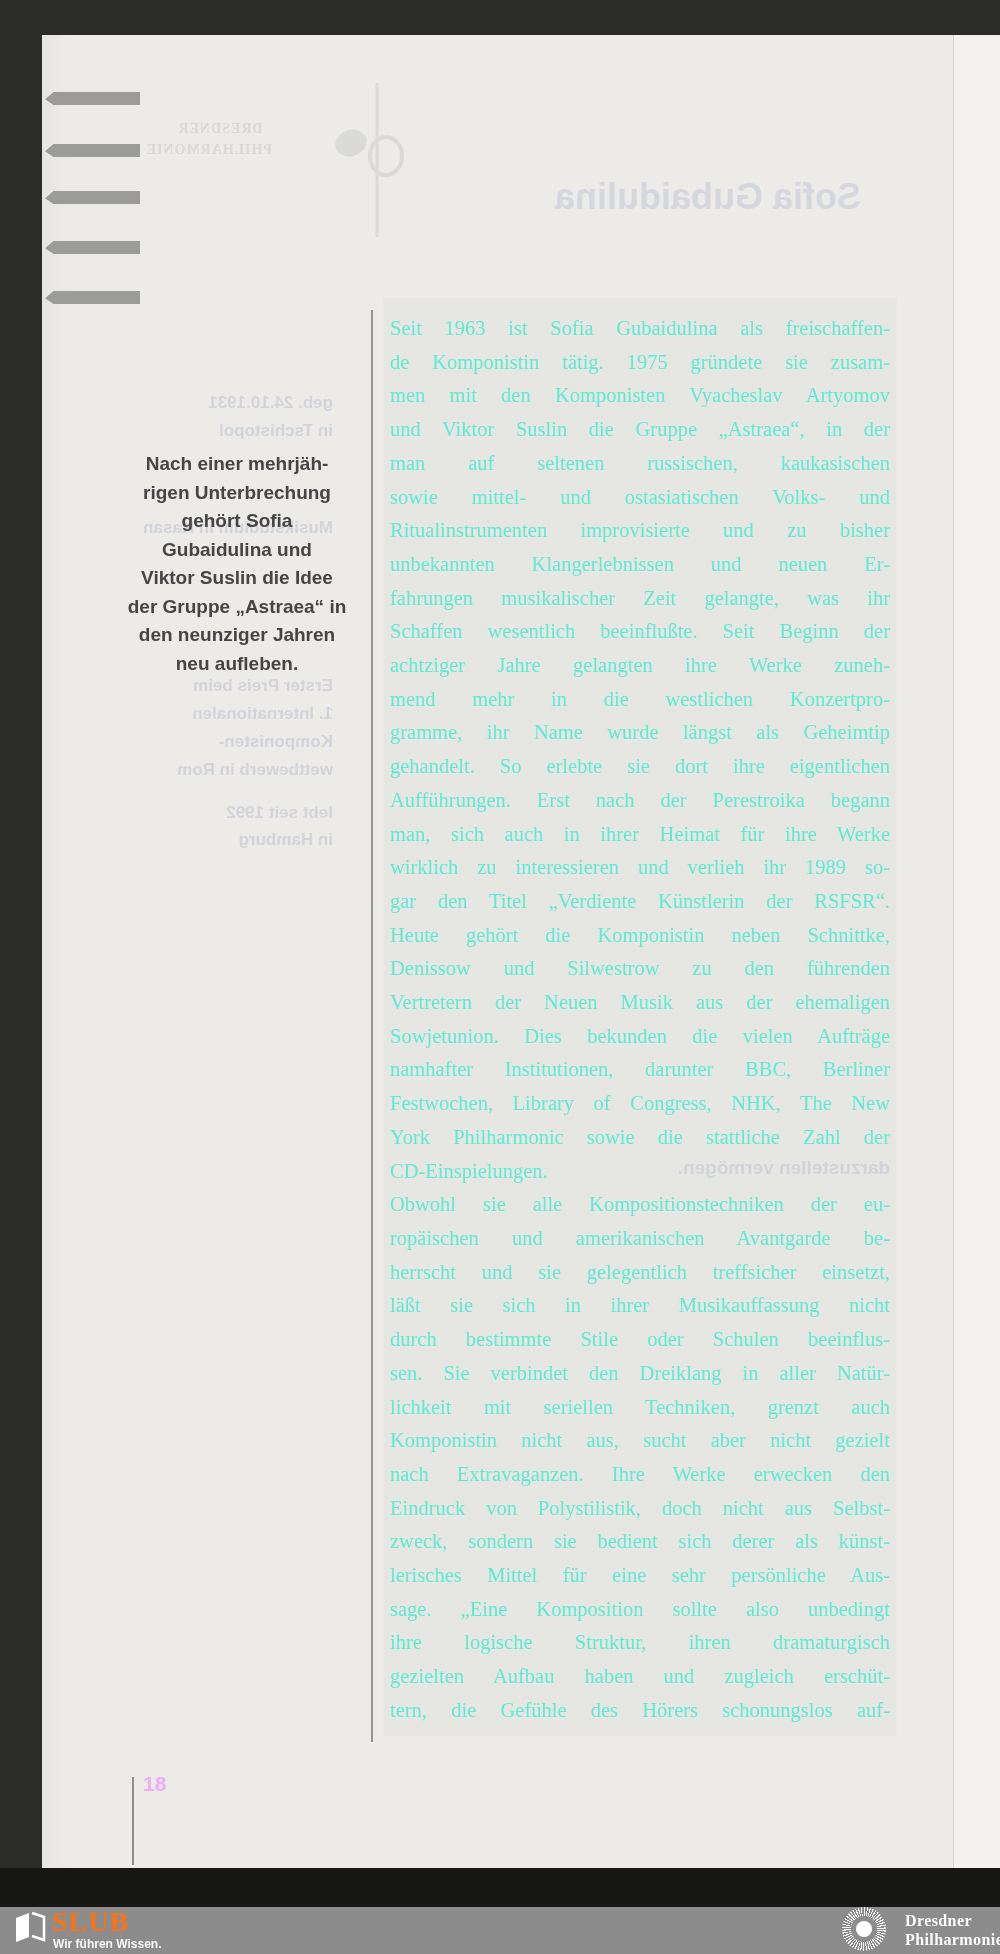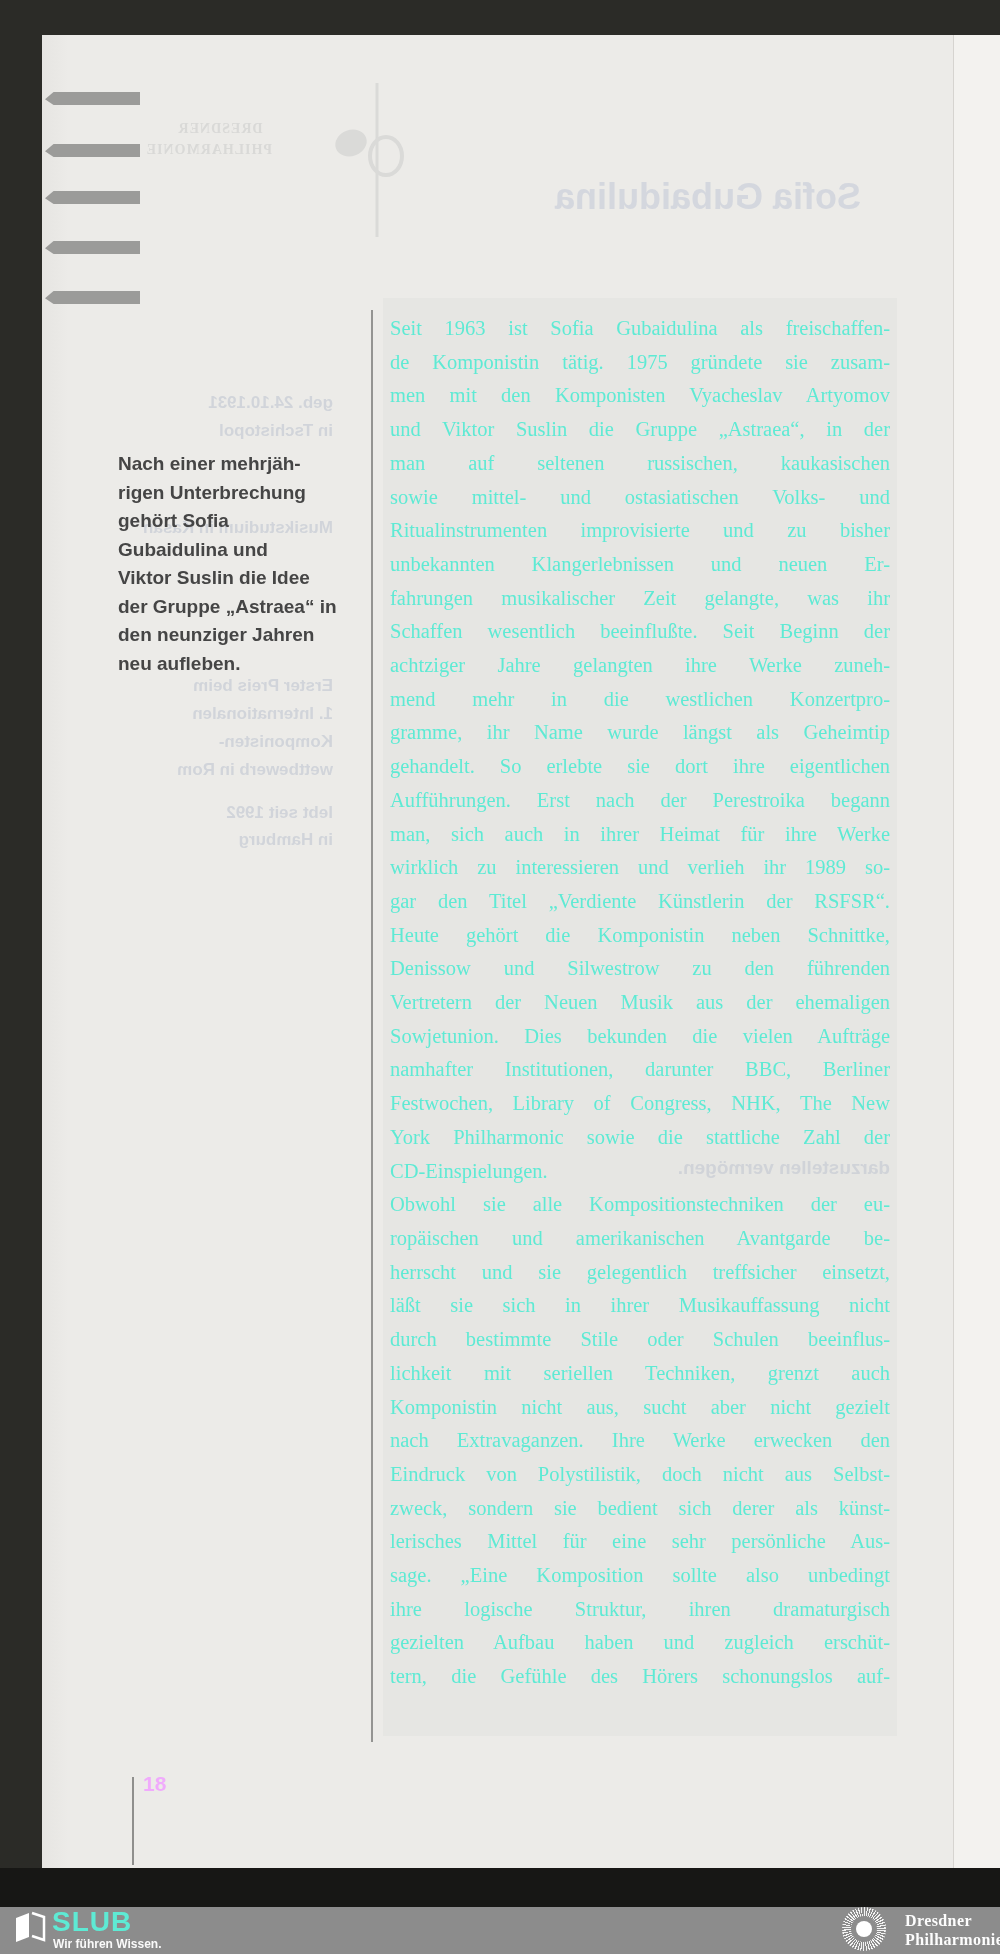--- a/index.html
+++ b/index.html
@@ -20,37 +20,37 @@
         transform:scaleX(-1);font-family:"Liberation Serif",serif;}
   .ghost-title{position:absolute;left:520px;top:176px;width:376px;white-space:nowrap;
         text-align:center;font-weight:bold;font-size:36px;color:#d4d7de;transform:scaleX(-1);}
   .ghost-margin{position:absolute;left:138px;width:195px;text-align:left;
         font-weight:bold;font-size:17px;color:#cdd1d8;opacity:.85;transform:scaleX(-1);
         white-space:nowrap;}
   .ghost-body-line{position:absolute;left:630px;top:1157px;width:260px;text-align:left;
         font-weight:bold;font-size:19px;color:#c9cdd5;opacity:.75;transform:scaleX(-1);
         white-space:nowrap;}
   
-  .margin-note{position:absolute;left:118px;top:450px;width:238px;text-align:left;
+  .margin-note{position:absolute;left:118px;top:450px;width:238px;text-align:center;
         font-size:19px;line-height:28.5px;font-weight:bold;color:#454545;}
   
   .vrule{position:absolute;left:371px;top:310px;width:2px;height:1432px;background:#949492;}
   .body-text{position:absolute;left:390px;top:312px;width:500px;
         font-family:"Liberation Serif",serif;font-size:20.5px;line-height:33.7px;color:#5eead4;}
   .bline{text-align:justify;text-align-last:justify;white-space:nowrap;}
   .bline.end{text-align-last:left;}
   
   .pagenum-rule{position:absolute;left:132px;top:1777px;width:2px;height:88px;background:#8f8f8d;}
   .pagenum{position:absolute;left:143px;top:1772px;font-size:21px;font-weight:bold;color:#f0abfc;}
   
   .footer-gap{position:absolute;left:0;top:1868px;width:1000px;height:39px;background:#171715;}
   .footer{position:absolute;left:0;top:1907px;width:1000px;height:47px;background:#8c8c8c;}
   .slub-icon{position:absolute;left:12px;top:1910px;}
-  .slub-word{position:absolute;left:52px;top:1906px;font-family:Liberation Sans, sans-serif;
-        font-weight:bold;font-size:28px;color:#5eead4;letter-spacing:1px;text-align:right;}
+  .slub-word{position:absolute;left:52px;top:1906px;font-family:Liberation Serif, serif;
+        font-weight:bold;font-size:28px;color:#f97316;letter-spacing:1px;text-align:right;}
   .slub-tag{position:absolute;left:53px;top:1937px;font-weight:bold;font-size:12px;color:#fafafa;}
   .sun-outer{position:absolute;left:842px;top:1907px;width:44px;height:44px;border-radius:50%;
         background:repeating-conic-gradient(#f4f4f4 0deg 3.4deg,rgba(255,255,255,0) 3.4deg 7.8deg);}
   .sun-mid{position:absolute;left:851px;top:1916px;width:26px;height:26px;border-radius:50%;background:#8c8c8c;}
   .sun-core{position:absolute;left:856px;top:1921px;width:16px;height:16px;border-radius:50%;background:#fff;}
   .phil-word{position:absolute;left:905px;top:1911px;font-family:"Liberation Serif",serif;
         font-size:16px;line-height:19px;color:#fdfdfd;font-weight:bold;letter-spacing:.4px;}
 </style>
 </head>
 <body>
@@ -134,20 +134,21 @@
       <div class="bline">Sowjetunion. Dies bekunden die vielen Aufträge</div>
       <div class="bline">namhafter Institutionen, darunter BBC, Berliner</div>
       <div class="bline">Festwochen, Library of Congress, NHK, The New</div>
       <div class="bline">York Philharmonic sowie die stattliche Zahl der</div>
       <div class="bline end">CD-Einspielungen.</div>
       <div class="bline">Obwohl sie alle Kompositionstechniken der eu-</div>
       <div class="bline">ropäischen und amerikanischen Avantgarde be-</div>
       <div class="bline">herrscht und sie gelegentlich treffsicher einsetzt,</div>
       <div class="bline">läßt sie sich in ihrer Musikauffassung nicht</div>
       <div class="bline">durch bestimmte Stile oder Schulen beeinflus-</div>
+      <div class="bline">sen. Sie verbindet den Dreiklang in aller Natür-</div>
       <div class="bline">lichkeit mit seriellen Techniken, grenzt auch</div>
       <div class="bline">Komponistin nicht aus, sucht aber nicht gezielt</div>
       <div class="bline">nach Extravaganzen. Ihre Werke erwecken den</div>
       <div class="bline">Eindruck von Polystilistik, doch nicht aus Selbst-</div>
       <div class="bline">zweck, sondern sie bedient sich derer als künst-</div>
       <div class="bline">lerisches Mittel für eine sehr persönliche Aus-</div>
       <div class="bline">sage. „Eine Komposition sollte also unbedingt</div>
       <div class="bline">ihre logische Struktur, ihren dramaturgisch</div>
       <div class="bline">gezielten Aufbau haben und zugleich erschüt-</div>
       <div class="bline">tern, die Gefühle des Hörers schonungslos auf-</div>

